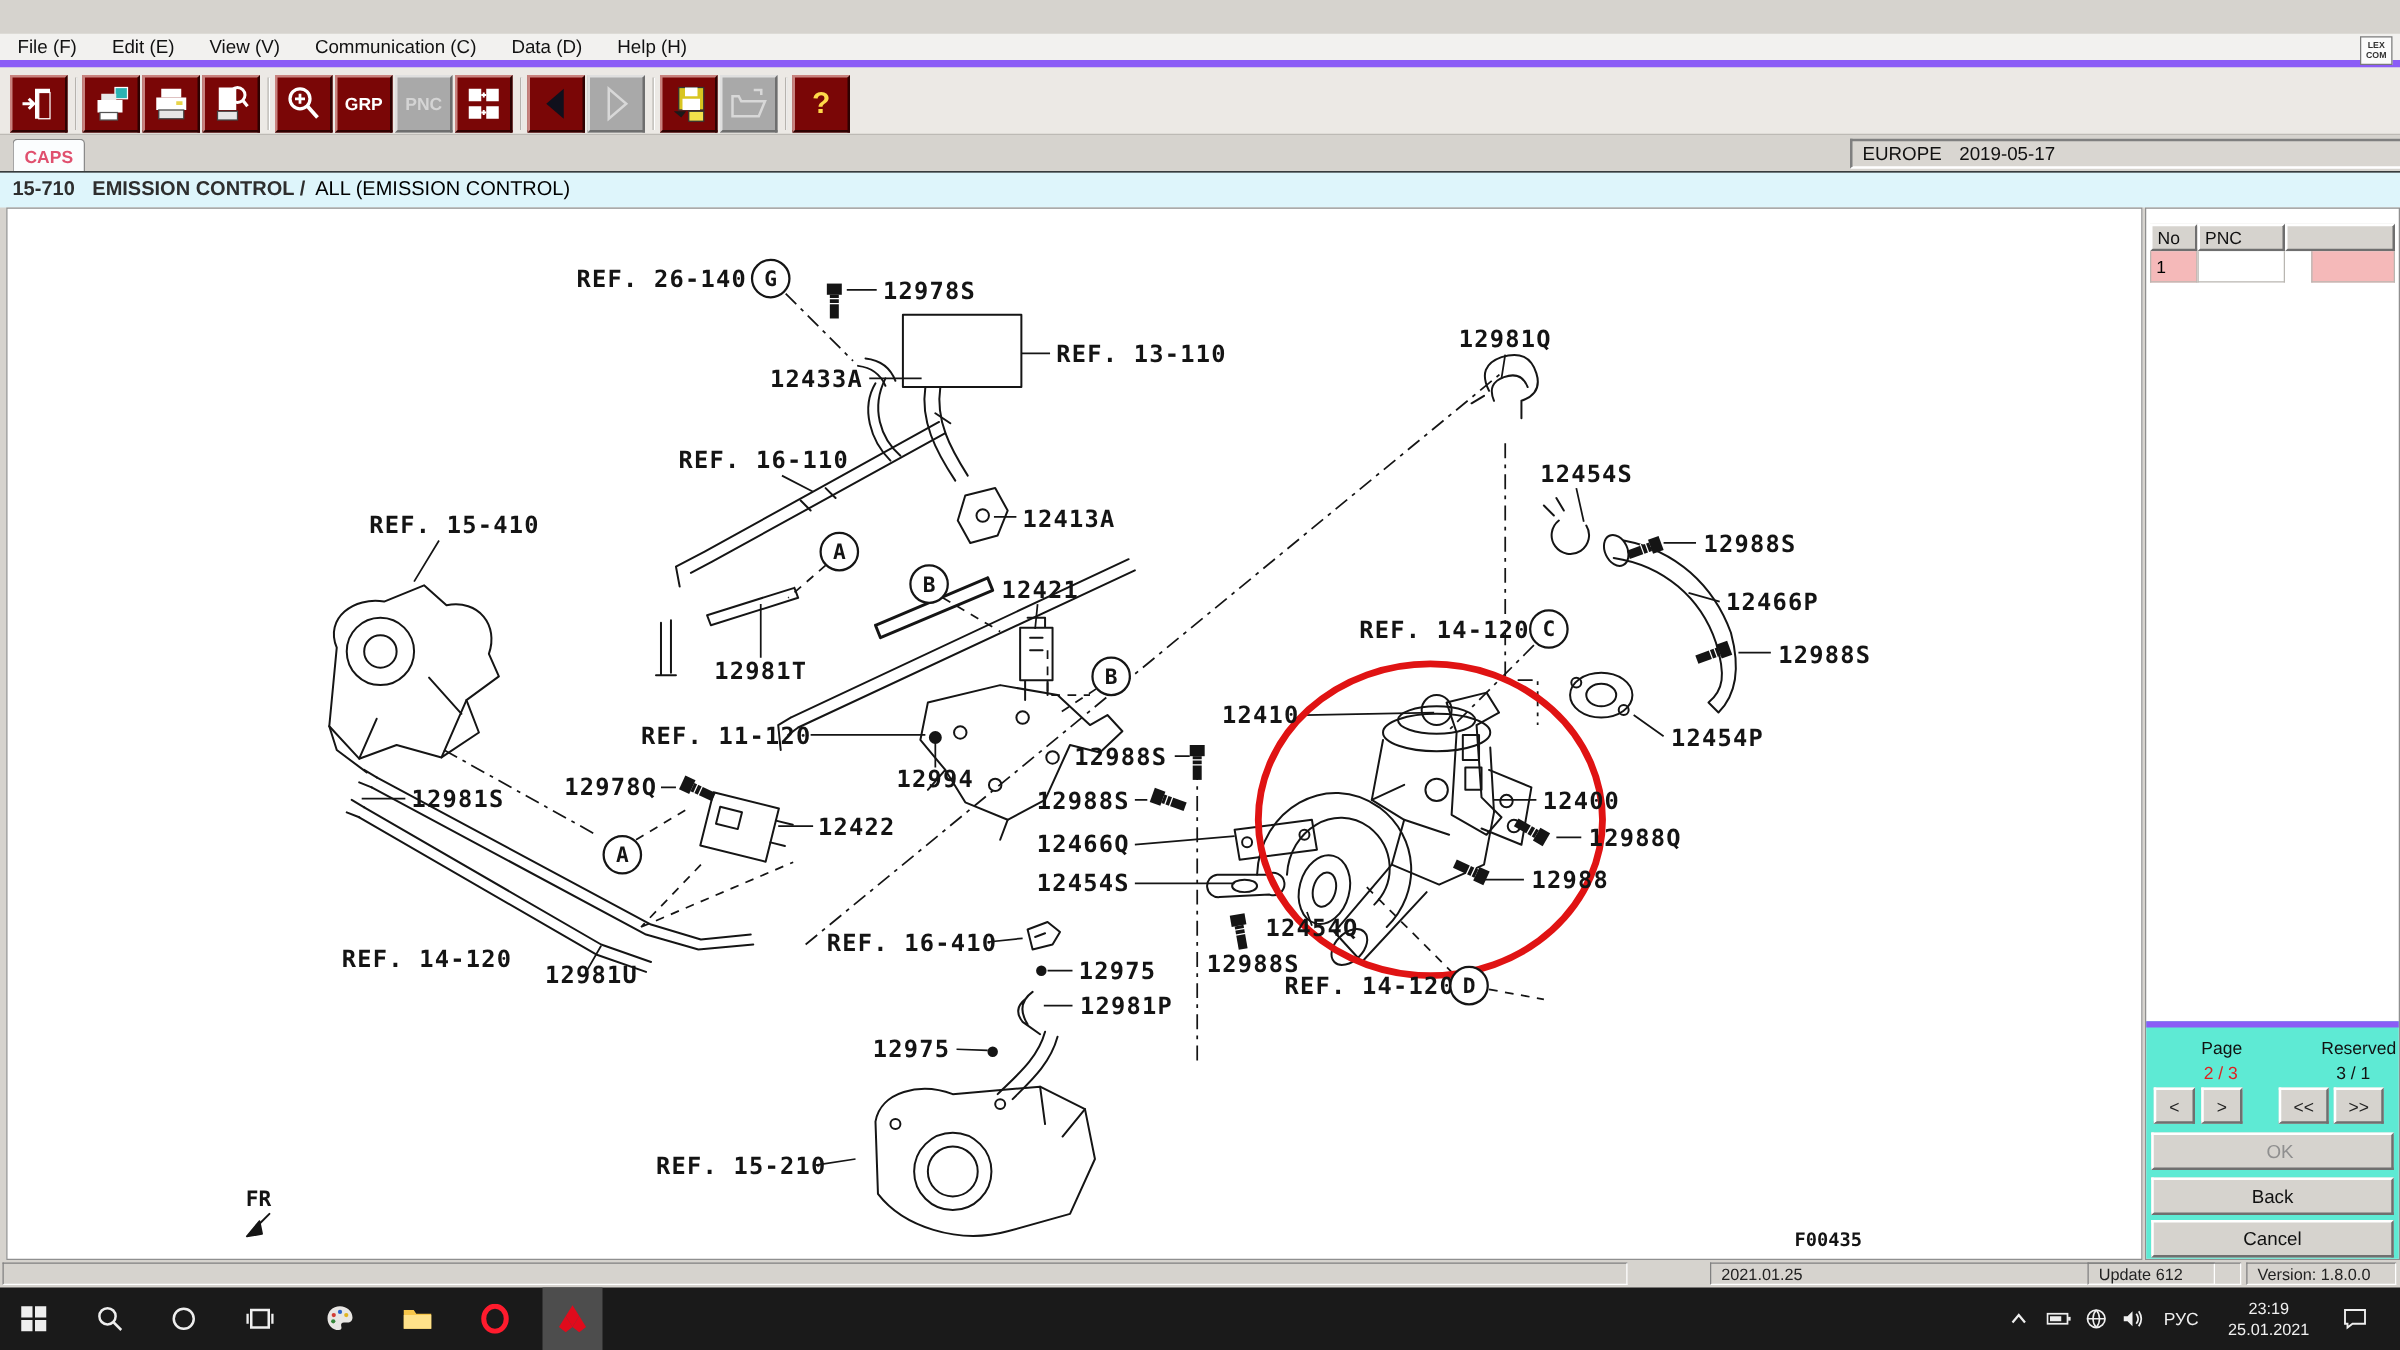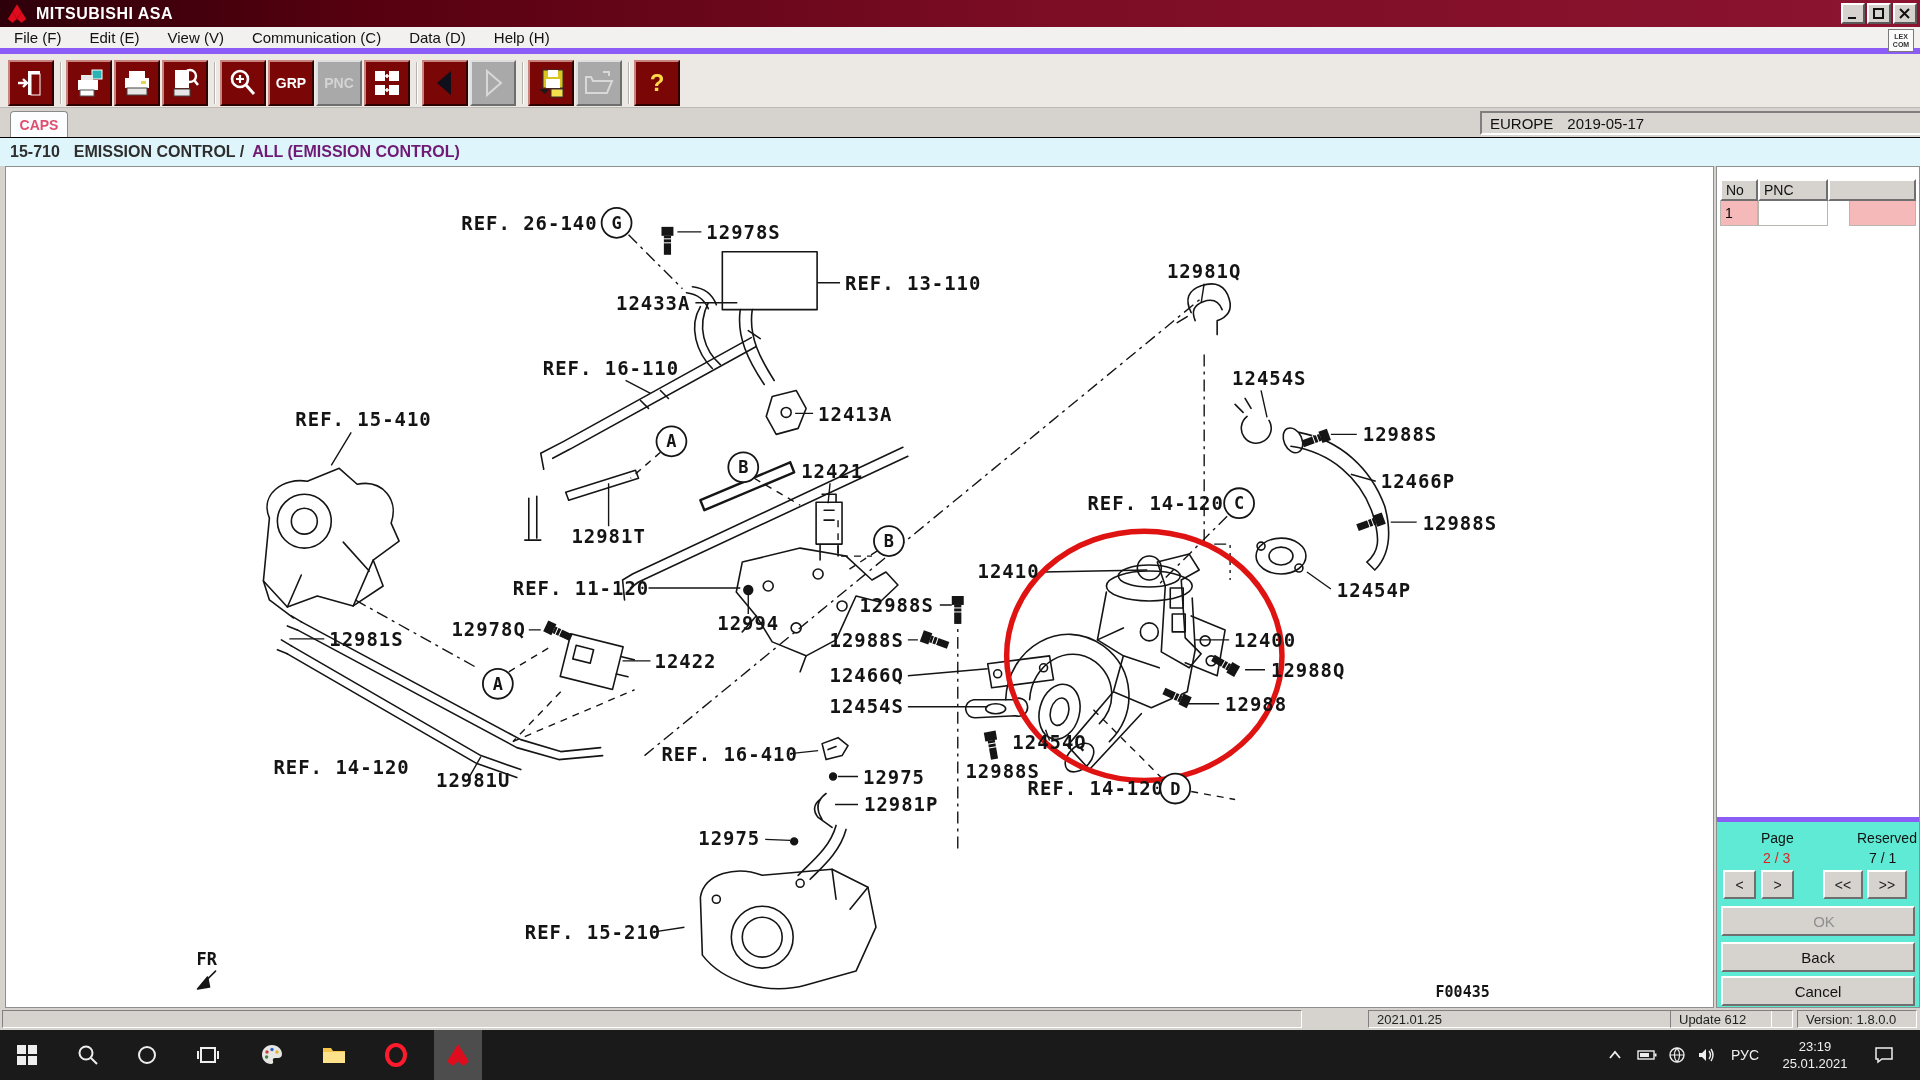--- a/index.html
+++ b/index.html
@@ -51,21 +51,21 @@
     border:2px solid; border-color:#fff #6f6f6f #6f6f6f #fff;
     display:flex; align-items:center; justify-content:center; }
   .combo-arrow::after { content:""; width:0; height:0; border:5px solid transparent;
     border-top:6px solid #222; margin-top:5px; }
 
   
   .breadcrumb { position:absolute; left:0; top:137px; width:1920px; height:29px; background:#def5fb;
     border-top:1px solid #000000; display:flex; align-items:center; font-size:16px; padding-left:10px; }
   .breadcrumb .bc-code { color:#2e2e2e; font-weight:bold; margin-right:14px; }
   .breadcrumb .bc-group { color:#2e2e2e; font-weight:bold; margin-right:8px; }
-  .breadcrumb .bc-sel { color:#701a75; font-weight:bold; }
+  .breadcrumb .bc-sel { color:#000000; font-weight:normal; }
 
   
   .diagram-wrap { position:absolute; left:5px; top:166px; width:1709px; height:842px; background:#fff;
     border:1px solid #8f8f8f;text-align:center; }
   .rightpanel { position:absolute; left:1716px; top:166px; width:204px; height:842px; background:#fff;
     border:1px solid #8f8f8f; }
   .rp-header { position:absolute; left:3px; top:12px; height:22px; display:flex; }
   .rp-hcell { background:#d6d3ce; border:2px solid; border-color:#fff #6f6f6f #6f6f6f #fff;
     font-size:14px; color:#111; padding-left:4px; display:flex; align-items:center; }
   .rp-row { position:absolute; left:3px; top:34px; height:25px; display:flex; }
@@ -108,45 +108,20 @@
   .art { stroke:#151515; stroke-width:1.6; fill:none; stroke-linejoin:round; stroke-linecap:round; }
   .lead { stroke:#151515; stroke-width:1.4; fill:none; }
   .dd { stroke-dasharray:12 5 3 5; }
   .ds { stroke-dasharray:7 6; }
 </style>
 </head>
 <body>
 
 <div id="screen">
 
-  <div class="titlebar">
-    <svg width="22" height="21" viewBox="0 0 24 22">
-      <path d="M12 1 L17 9 L12 17 L7 9 Z" fill="#e00b1c"></path>
-      <path d="M2 17 L7 9 L12 17 L7 21 Z" fill="#e00b1c"></path>
-      <path d="M12 17 L17 9 L22 17 L17 21 Z" fill="#e00b1c"></path>
-    </svg>
-    <span class="ttl">MITSUBISHI ASA</span>
-    <div class="winbtns">
-      <div class="wbtn">
-        <svg width="12" height="12">
-            <rect x="1" y="9" width="8" height="2" fill="#111"></rect>
-          </svg>
-      </div>
-      <div class="wbtn">
-        <svg width="12" height="12">
-            <rect x="1" y="1" width="9" height="9" fill="none" stroke="#111" stroke-width="2"></rect>
-          </svg>
-      </div>
-      <div class="wbtn">
-        <svg width="12" height="12">
-            <path d="M1 1 L10 10 M10 1 L1 10" stroke="#111" stroke-width="2"></path>
-          </svg>
-      </div>
-    </div>
-  </div>
 
   <div class="menubar">
     <span class="mitem">File (F)</span>
     <span class="mitem">Edit (E)</span>
     <span class="mitem">View (V)</span>
     <span class="mitem">Communication (C)</span>
     <span class="mitem">Data (D)</span>
     <span class="mitem">Help (H)</span>
     <div class="lexcom">
       <div>LEX</div>
@@ -495,21 +470,21 @@
       <div class="rp-cell pink" style="width:38px">1</div>
       <div class="rp-cell" style="width:70px"></div>
       <div class="rp-cell" style="width:21px; border:none"></div>
       <div class="rp-cell pink" style="width:67px"></div>
     </div>
 
     <div class="rp-bottom">
       <span class="rp-lab" style="left:44px; top:8px">Page</span>
       <span class="rp-lab" style="left:140px; top:8px">Reserved</span>
       <span class="rp-val red" style="left:46px; top:28px">2 / 3</span>
-      <span class="rp-val" style="left:152px; top:28px">7 / 1</span>
+      <span class="rp-val" style="left:152px; top:28px">3 / 1</span>
       <div class="navbtn" style="left:6px; top:48px; width:33px">&lt;</div>
       <div class="navbtn" style="left:44px; top:48px; width:33px">&gt;</div>
       <div class="navbtn" style="left:106px; top:48px; width:40px">&lt;&lt;</div>
       <div class="navbtn" style="left:150px; top:48px; width:40px">&gt;&gt;</div>
       <div class="bigbtn off" style="top:84px">OK</div>
       <div class="bigbtn" style="top:120px">Back</div>
       <div class="bigbtn" style="top:154px">Cancel</div>
     </div>
   </div>
 

